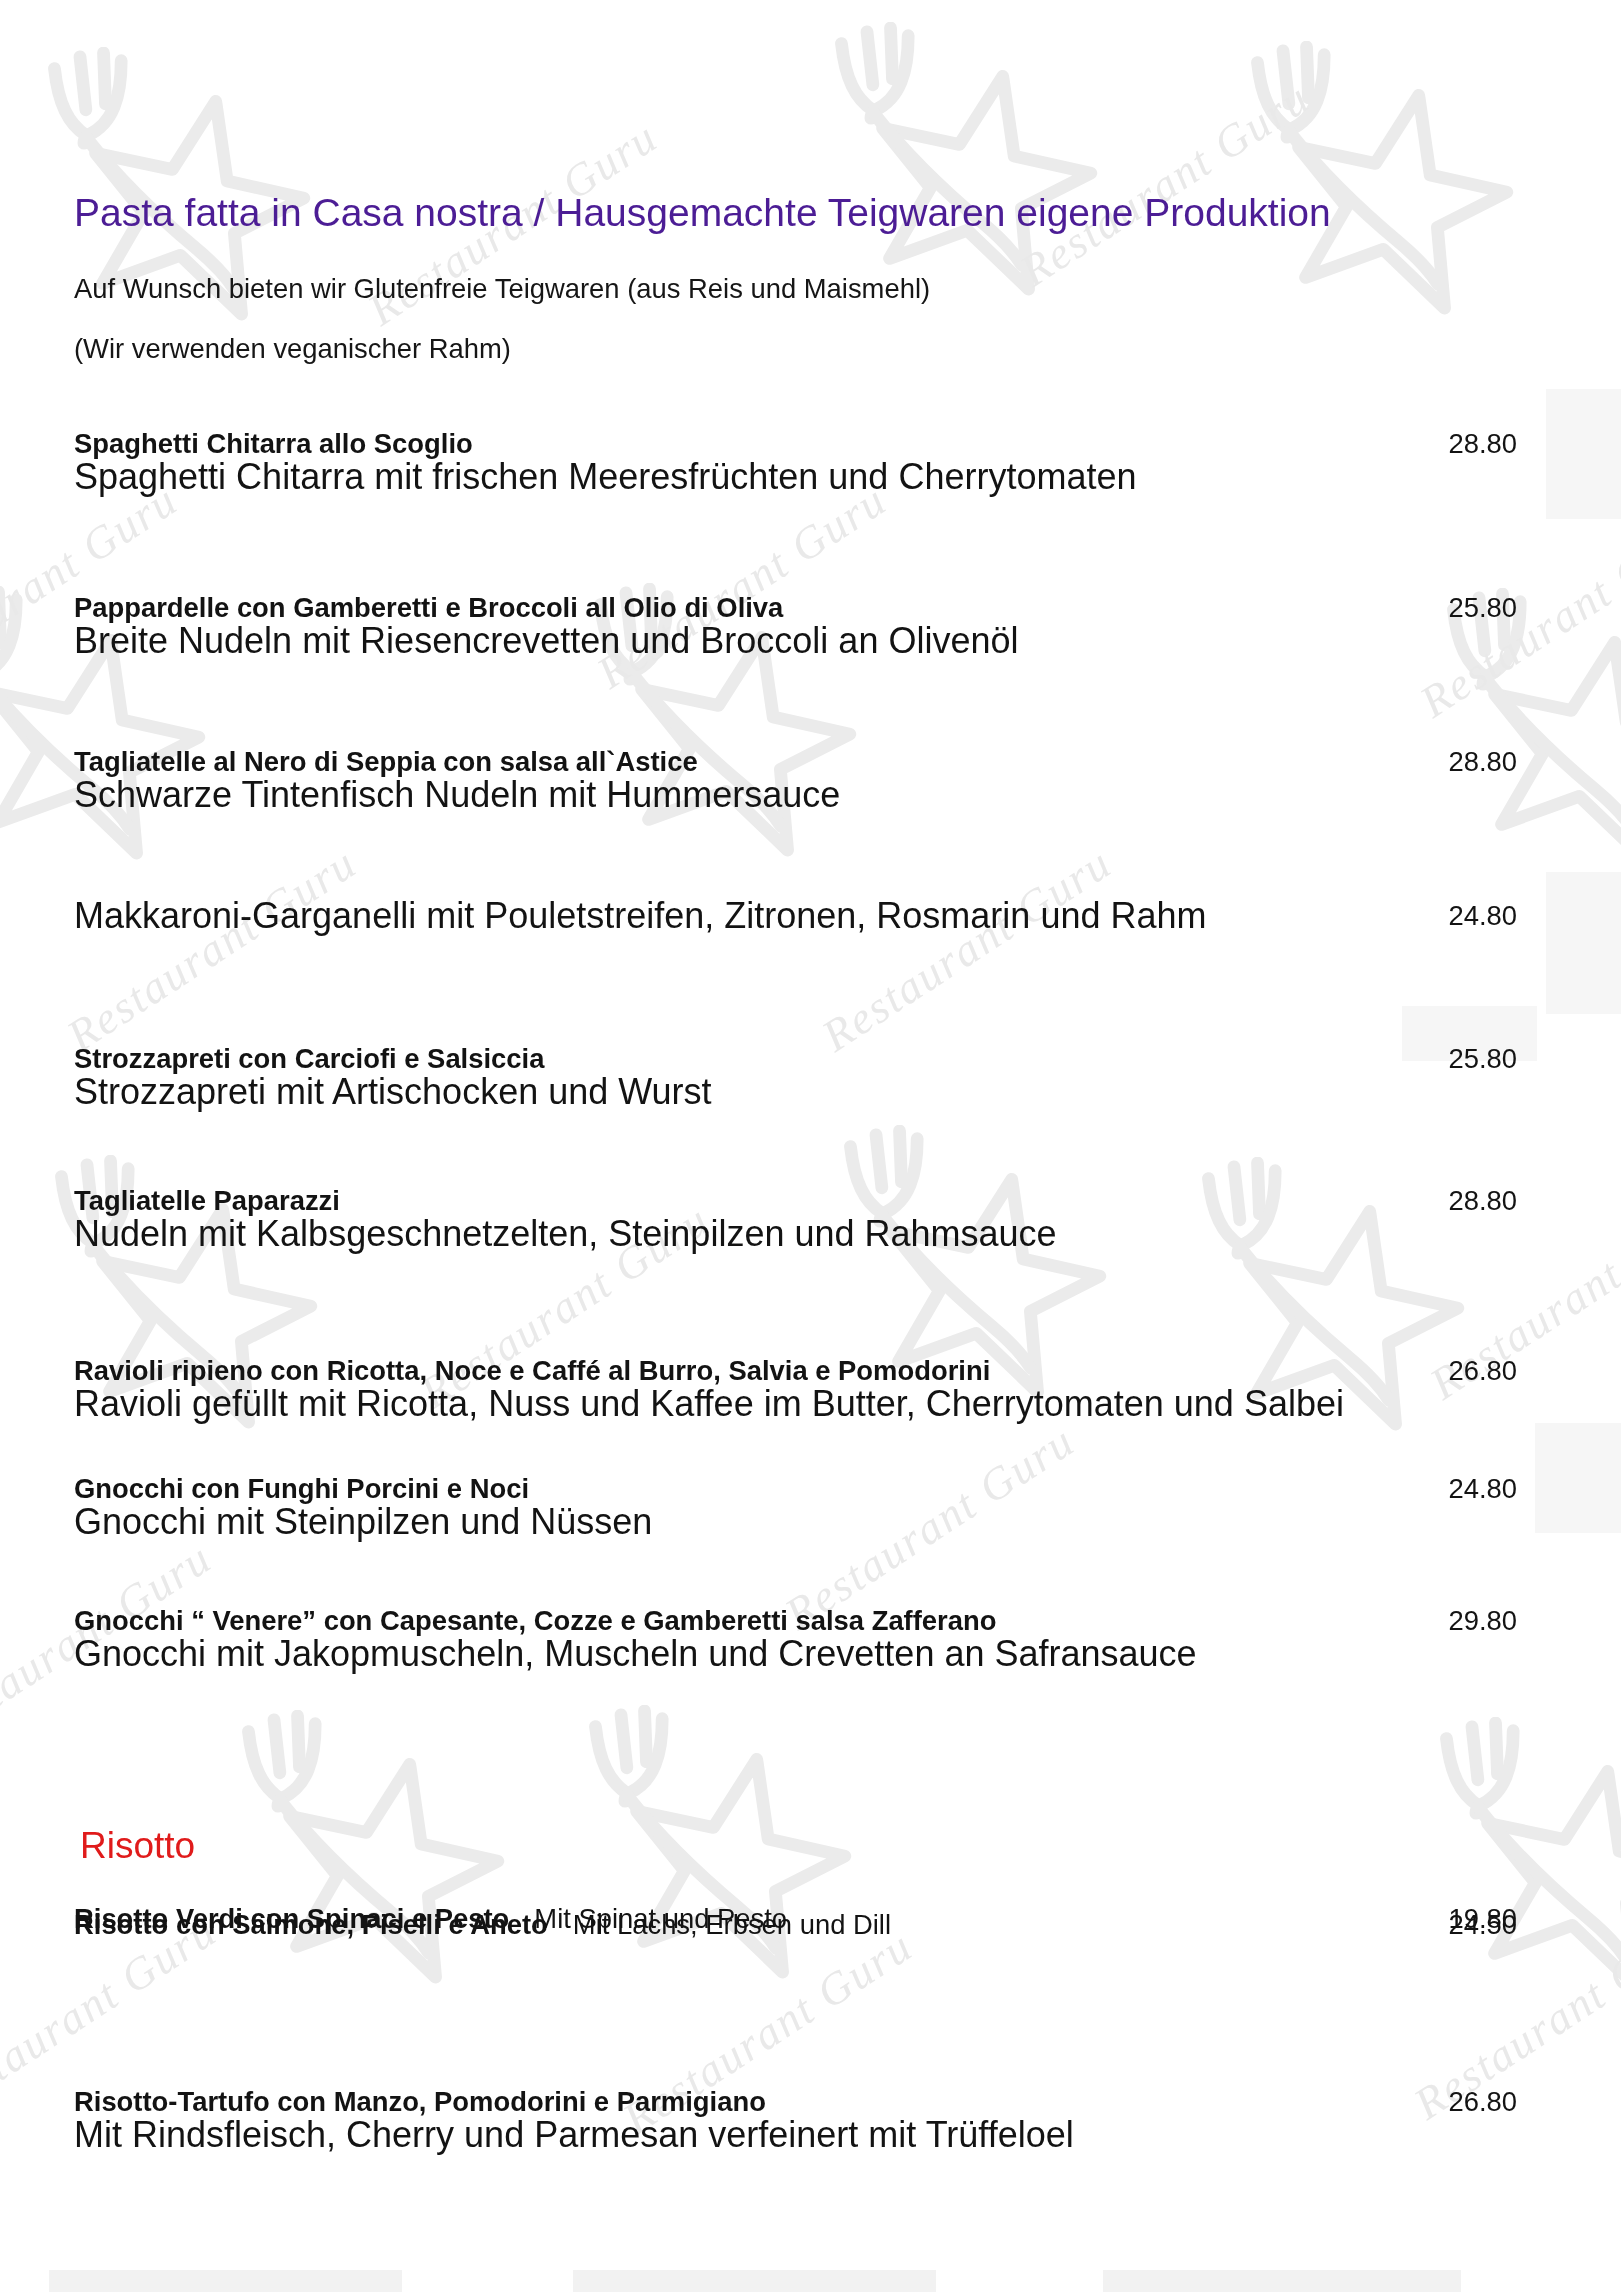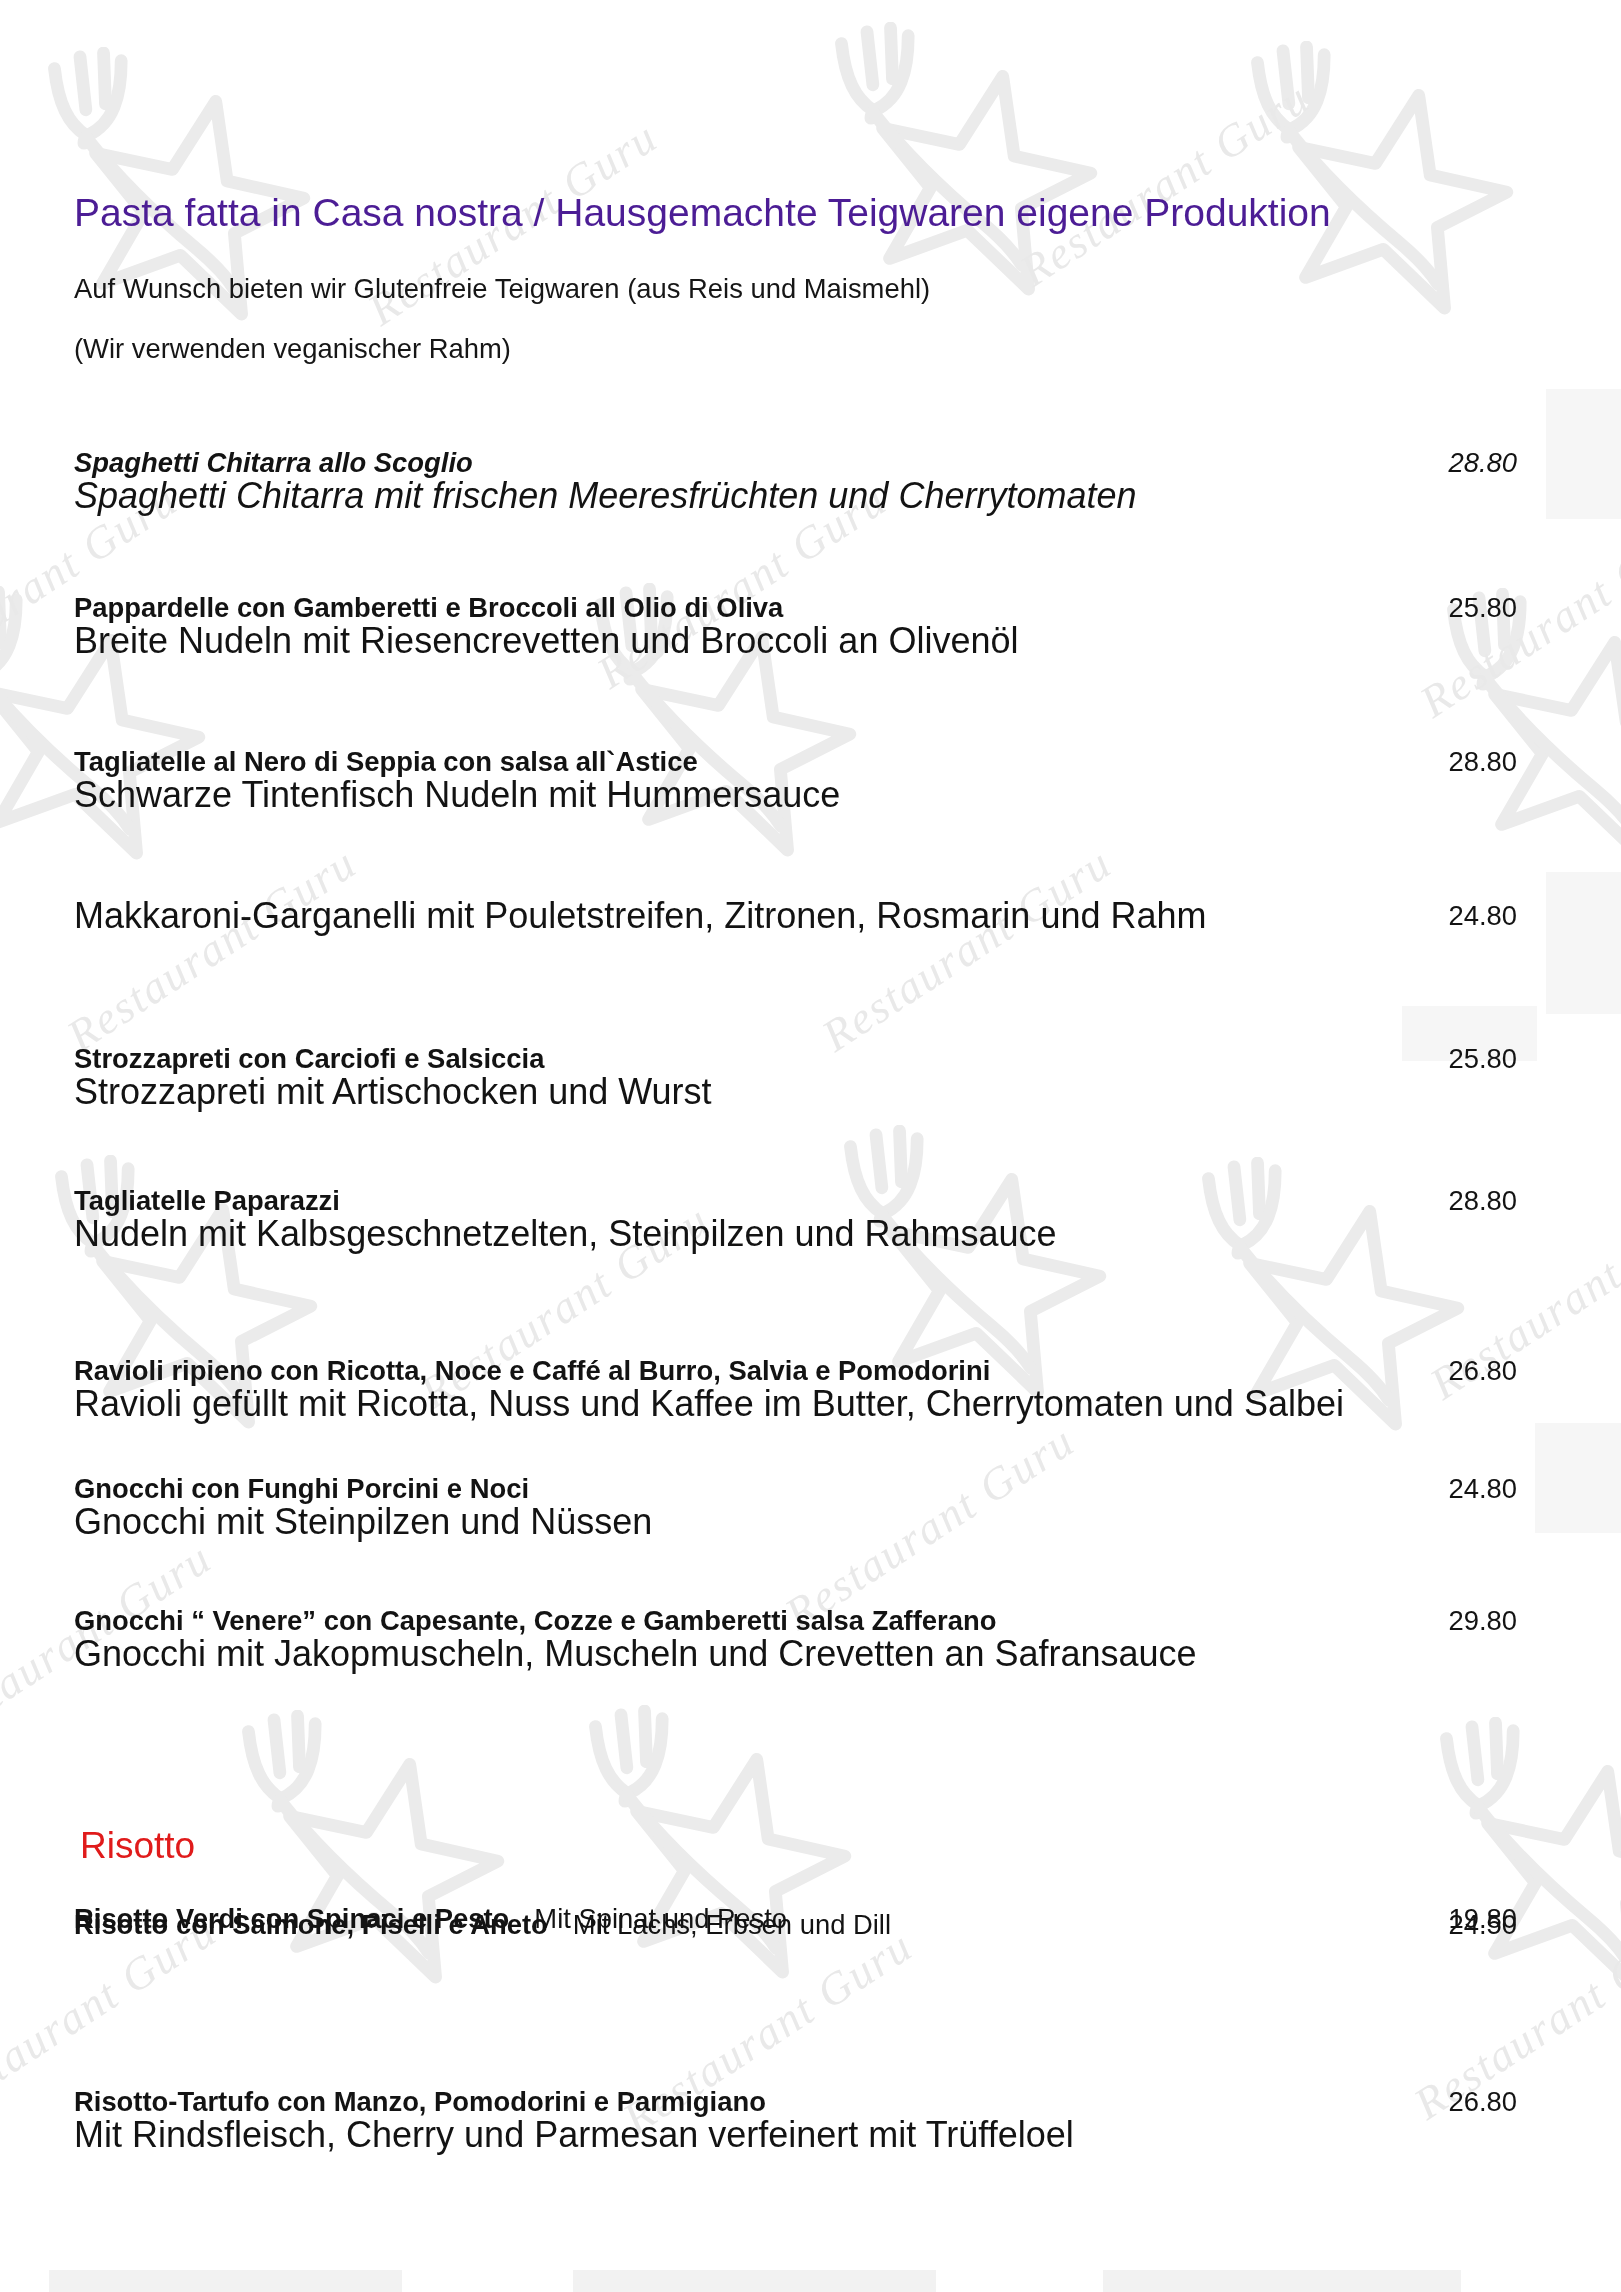--- a/index.html
+++ b/index.html
@@ -254,21 +254,21 @@
     <div class="wm-text" style="left: 1433px; top: 2078px;">Restaurant Guru</div>
   </div>
 
 <div class="content">
 
   <h1 class="page-title">Pasta fatta in Casa nostra / Hausgemachte Teigwaren eigene Produktion</h1>
 
   <p class="subtitle" style="top:245px;">Auf Wunsch bieten wir Glutenfreie Teigwaren (aus Reis und Maismehl)</p>
   <p class="subtitle" style="top:305px;">(Wir verwenden veganischer Rahm)</p>
 
-  <div class="item" style="top:446px;font-style:italic;">
+  <div class="item" style="top:427px;">
     <div class="item-main">
       <div class="item-name">Spaghetti Chitarra allo Scoglio</div>
       <div class="item-desc">Spaghetti Chitarra mit frischen Meeresfrüchten und Cherrytomaten</div>
     </div>
     <div class="item-price">28.80</div>
   </div>
 
   <div class="item" style="top:591px;gap:28px;">
     <div class="item-main">
       <div class="item-name">Pappardelle con Gamberetti e Broccoli all Olio di Oliva</div>

